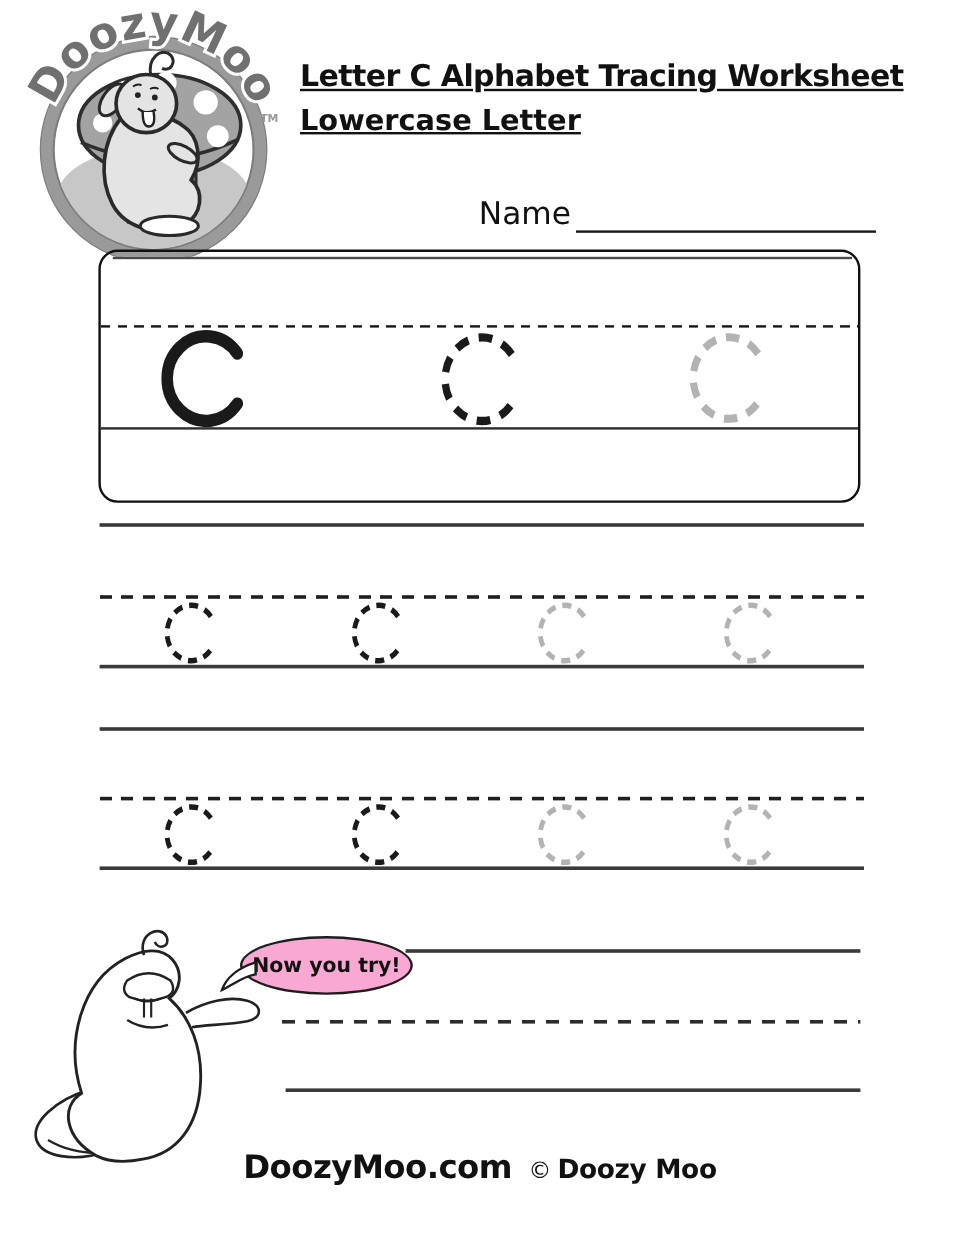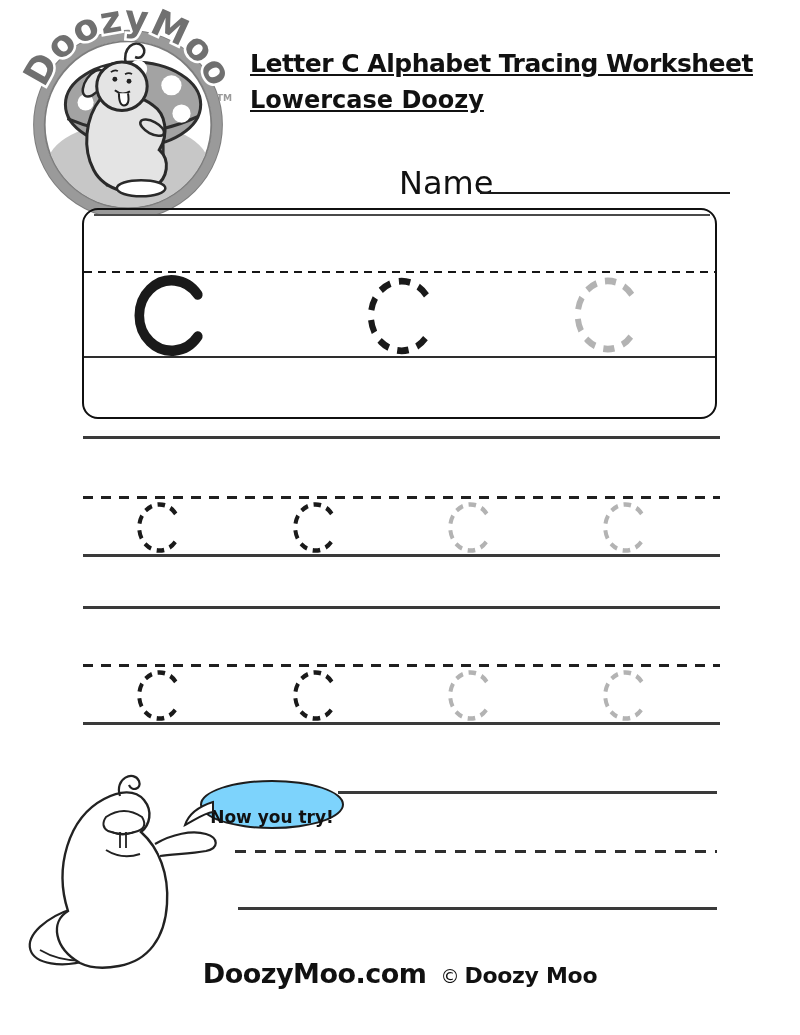--- a/index.html
+++ b/index.html
@@ -7,21 +7,21 @@
   }
   html,body{margin:0;padding:0;background:#fff;}
   .page{position:relative;width:800px;height:1035px;background:var(--paper);overflow:hidden;
         font-family:"DejaVu Sans","Liberation Sans",sans-serif;color:#111;}
 
   
   .logo{position:absolute;left:22px;top:4px;width:212px;height:210px;}
   .title{position:absolute;left:250px;top:46px;line-height:36px;font-weight:bold;text-decoration:underline;}
   .title .t1{font-size:25px;letter-spacing:-0.5px;white-space:nowrap;}
   .title .t2{font-size:24px;}
-  .name-label{position:absolute;left:399px;top:164px;font-size:32px;}
+  .name-label{position:absolute;left:399px;top:164px;font-size:26px;}
   .name-line{position:absolute;left:480px;top:192px;width:250px;height:2px;background:#191919;}
 
   
   .trace-box{position:absolute;left:82px;top:208px;width:631px;height:207px;
              border:2.5px solid #101010;border-radius:16px;}
   .box-top-inner{position:absolute;left:10px;right:5px;top:4px;height:1.5px;background:#4a4a4a;}
   .box-mid{position:absolute;left:0;right:0;top:61px;height:2.2px;
            background:repeating-linear-gradient(90deg,#161616 0 8px,transparent 8px 14px);}
   .box-base{position:absolute;left:0;right:0;top:146px;height:2px;background:#2e2e2e;}
   .letters{position:absolute;inset:0;}
@@ -45,21 +45,21 @@
   .trace-row .trace-letter{width:50px;height:57px;}
   .row-2 .trace-letter{top:63px;} .row-3 .trace-letter{top:61px;}
   .trace-row .trace-letter:nth-child(1){left:51px;}
   .trace-row .trace-letter:nth-child(2){left:207px;}
   .trace-row .trace-letter:nth-child(3){left:362px;}
   .trace-row .trace-letter:nth-child(4){left:517px;}
 
   
   .mascot{position:absolute;left:20px;top:772px;width:215px;height:205px;}
   .bubble{position:absolute;left:200px;top:780px;width:140px;height:45px;border:2.2px solid #1d1d1d;
-          border-radius:50%;background:#7dd3fc;display:flex;align-items:flex-end;justify-content:center;z-index:2;}
+          border-radius:50%;background:#f9a8d4;display:flex;align-items:center;justify-content:center;z-index:2;}
   .bubble-text{font-size:17px;font-weight:bold;white-space:nowrap;}
   .bubble-tail{position:absolute;left:183px;top:799px;width:32px;height:28px;z-index:3;}
   .bl-top{position:absolute;left:338px;top:791px;width:379px;height:3px;background:var(--line);}
   .bl-mid{position:absolute;left:235px;top:850px;width:482px;height:3px;
           background:repeating-linear-gradient(90deg,#2e2e2e 0 11px,transparent 11px 20px);}
   .bl-base{position:absolute;left:238px;top:907px;width:479px;height:3px;background:var(--line);}
 
   
   .footer{position:absolute;left:0;top:958px;width:800px;display:flex;justify-content:center;
           align-items:baseline;gap:14px;}
@@ -111,21 +111,21 @@
       </g>
     </g>
     <text font-family="DejaVu Sans, Liberation Sans, sans-serif" font-weight="bold" font-size="36" fill="#707070" stroke="#ffffff" stroke-width="5" paint-order="stroke" letter-spacing="0.5">
       <textPath href="#logoArc" startOffset="50%" text-anchor="middle">DoozyMoo</textPath>
     </text>
     <text x="193" y="95" font-size="9" fill="#9a9a9a" font-weight="bold">TM</text>
   </svg>
 
   <div class="title">
     <div class="t1">Letter C Alphabet Tracing Worksheet</div>
-    <div class="t2">Lowercase Doozy</div>
+    <div class="t2">Lowercase Letter</div>
   </div>
 
   <div class="name-label">Name</div>
   <div class="name-line"></div>
 
   <div class="trace-box">
     <div class="box-top-inner"></div>
     <div class="box-mid"></div>
     <div class="box-base"></div>
     <div class="letters">

